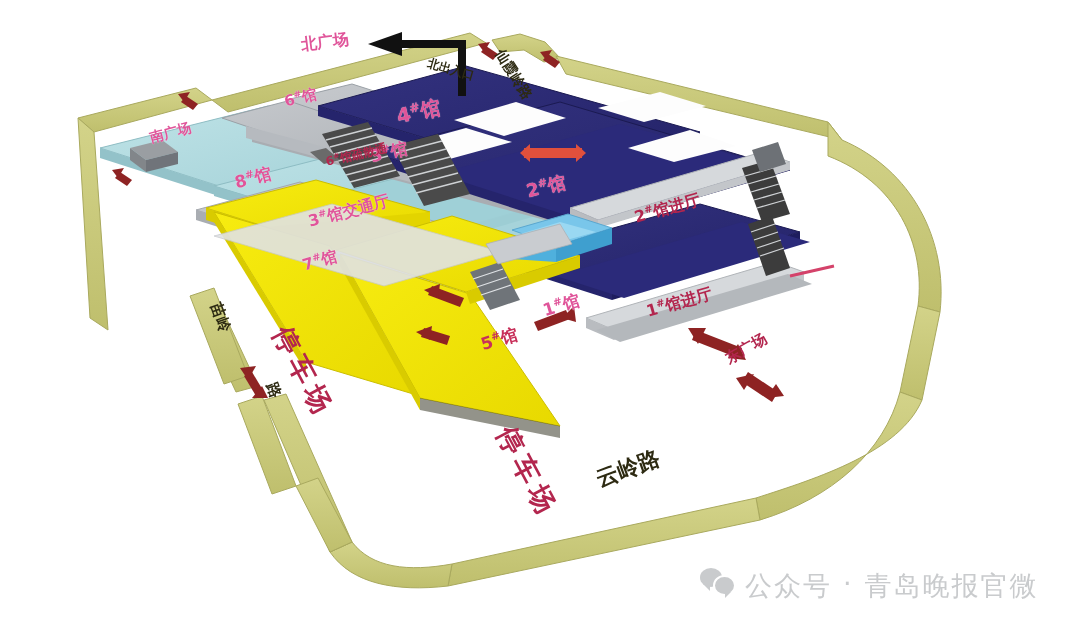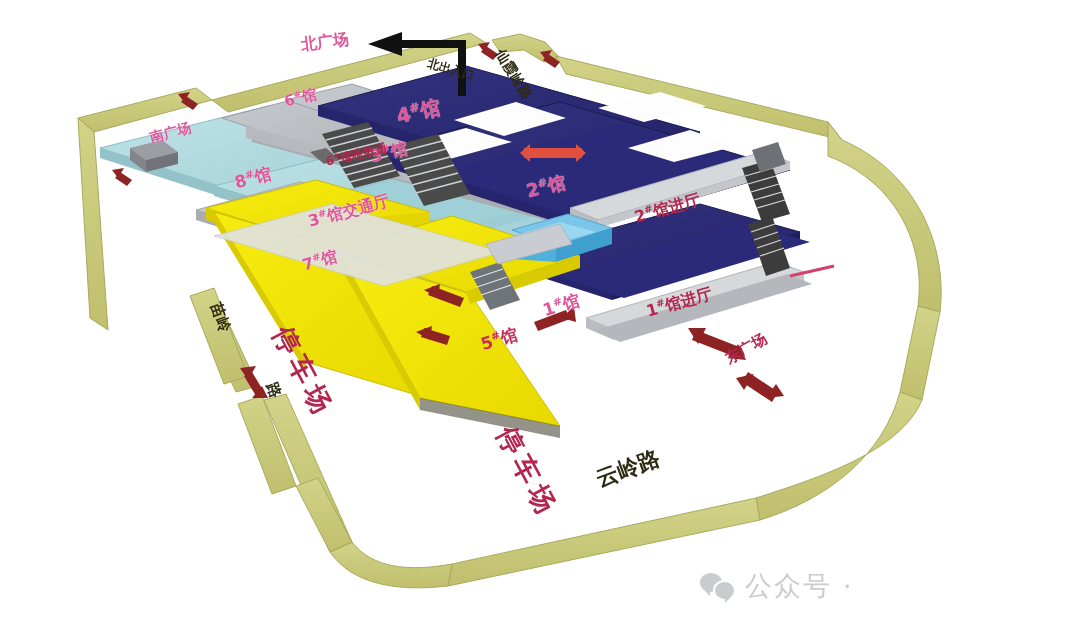--- a/index.html
+++ b/index.html
@@ -14,21 +14,21 @@
        transform-origin:left top;pointer-events:none;
        font-family:"DejaVu Sans","Liberation Sans",sans-serif;}
   .lbl .sup{font-size:.62em;vertical-align:super;}
 
   .pink{color:#e0559a;text-shadow:0 0 1px rgba(255,255,255,.85);}
   .red{color:#c8305a;}
   .crimson{color:#b3264e;}
   .dark{color:#2d2a12;}
 
   
-  #wm{position:absolute;left:700px;top:568px;display:flex;align-items:center;
+  #wm{position:absolute;left:700px;top:568px;display:flex;align-items:flex-start;
       gap:11px;color:#c9cbcd;font-size:27px;letter-spacing:2px;
       font-family:"DejaVu Sans","Liberation Sans",sans-serif;}
   #wm .wmtxt{color:#c9cbcd;}
   .wechat{position:relative;width:34px;height:26px;flex:0 0 auto;}
   .wechat .b1{position:absolute;left:0;top:0;width:22px;height:19px;
      border-radius:50%;background:#c9cbcd;}
   .wechat .b1:after{content:"";position:absolute;left:3px;bottom:-4px;
      width:7px;height:7px;background:#c9cbcd;
      clip-path:polygon(0 0,100% 0,100% 100%);}
   .wechat .b2{position:absolute;left:13px;top:7px;width:19px;height:17px;
@@ -400,15 +400,16 @@
     <span>停车场</span>
   </div>
 
   <div id="wm">
     <span class="wechat">
       <span class="b1"></span>
         <span class="b2"></span>
     </span>
     <span class="wmtxt">公众号</span>
     <span class="wmtxt">·</span>
+    <span class="wmtxt">青岛晚报官微</span>
   </div>
 
 </div>
 
 </body></html>

